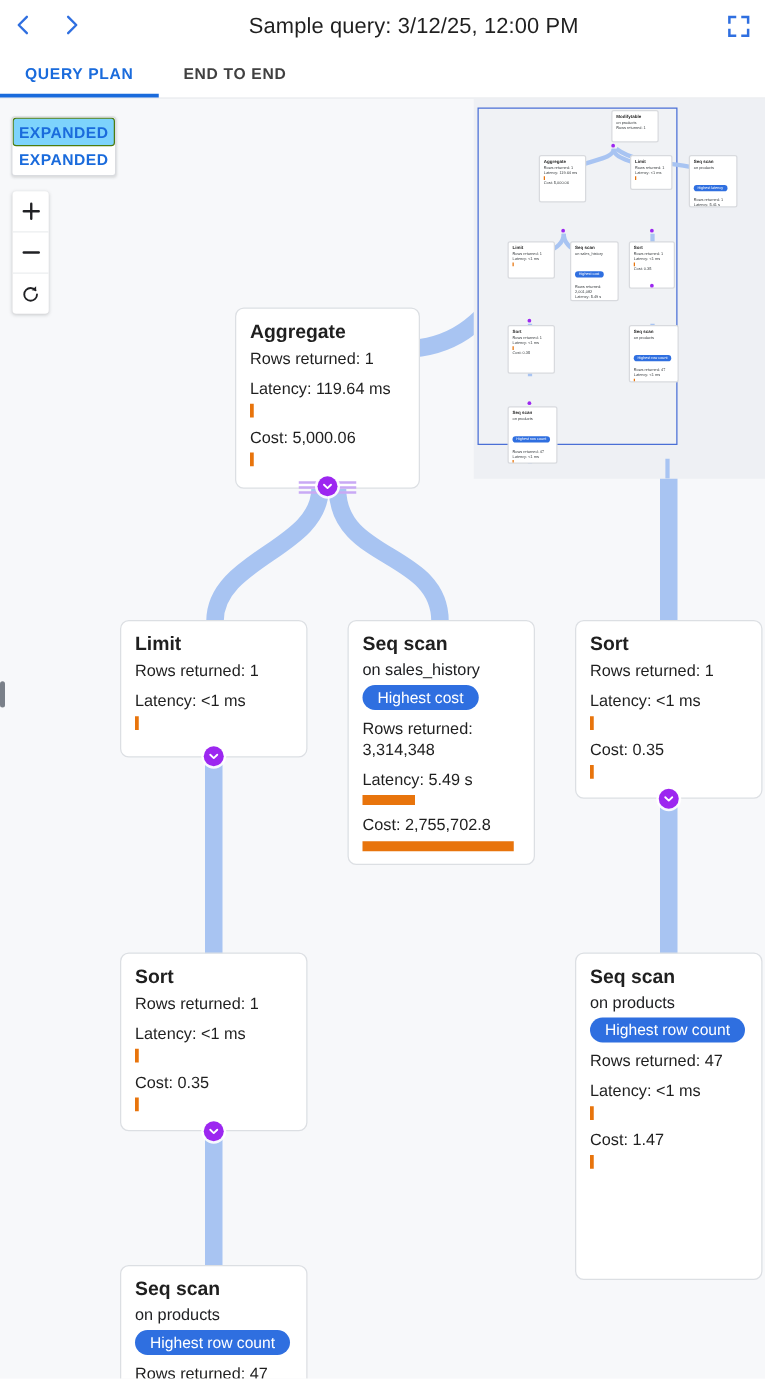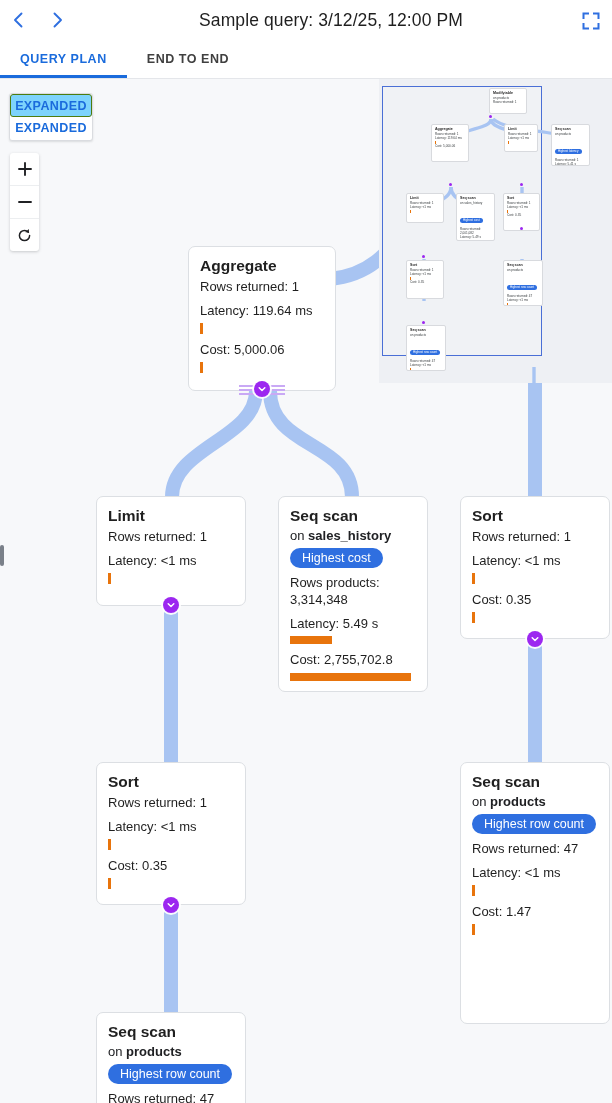--- a/index.html
+++ b/index.html
@@ -182,21 +182,21 @@
     padding: 10px 11px 11px 11px;
     z-index: 20;
   }
   .n-title {
     font-size: 15.5px; font-weight: bold; color:#1f1f1f;
     margin-bottom: 3px;
   }
   .n-on {
     font-size: 13px; color:#202124; margin-bottom: 5px;
   }
-  .n-on b { font-weight: bold; }
+  .n-on b { font-weight: normal; }
   .n-badge {
     display: inline-block;
     background: #2f6fe0; color:#ffffff;
     font-size: 12.5px;
     border-radius: 11px;
     padding: 3px 12px;
     margin-bottom: 6px;
     cursor: pointer;
   }
   .n-row {
@@ -467,21 +467,21 @@
     <div class="collapse" style="left:163px; top:518px;">
       <svg width="10" height="10" viewBox="0 0 10 10">
         <path d="M2.2 3.8 L5 6.5 L7.8 3.8" fill="none" stroke="#ffffff" stroke-width="1.5" stroke-linecap="round" stroke-linejoin="round"></path>
       </svg>
     </div>
 
     <div class="node" style="left:278px; top:417px; width:150px; height:196px;">
       <div class="n-title">Seq scan</div>
       <div class="n-on"><span>on </span><b>sales_history</b></div>
       <div class="n-badge">Highest cost</div>
-      <div class="n-row first">Rows products:</div>
+      <div class="n-row first">Rows returned:</div>
       <div class="n-row" style="margin-top:0">3,314,348</div>
       <div class="n-row">Latency: 5.49 s</div>
       <div class="bar" style="width:33%"></div>
       <div class="n-row">Cost: 2,755,702.8</div>
       <div class="bar" style="width:96%"></div>
     </div>
 
     <div class="node" style="left:460px; top:417px; width:150px; height:143px;">
       <div class="n-title">Sort</div>
       <div class="n-row first">Rows returned: 1</div>

